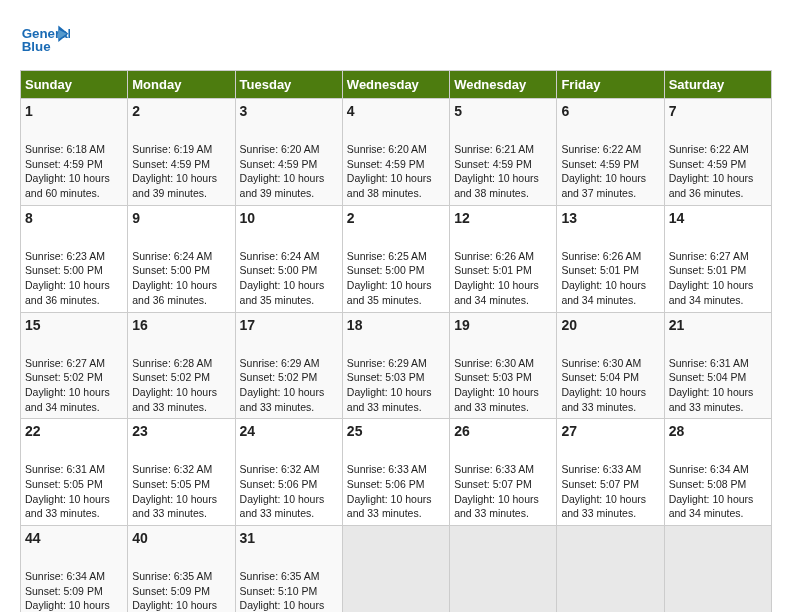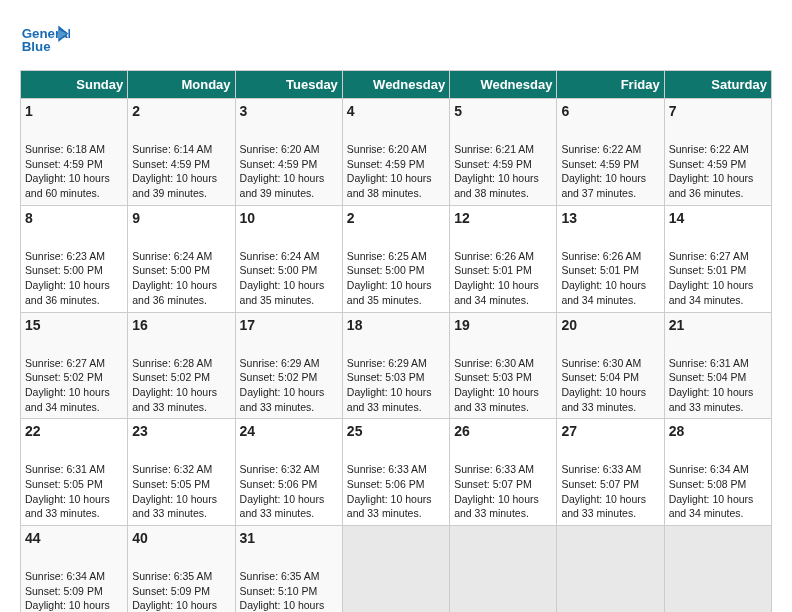--- a/index.html
+++ b/index.html
@@ -40,24 +40,24 @@
       font-size: 16px;
       font-weight: normal;
       color: #444;
     }
     table {
       width: 100%;
       border-collapse: collapse;
       font-size: 11px;
     }
     thead tr th {
-      background-color: #0f766e;
+      background-color: #4d7c0f;
       color: #fff;
       padding: 6px 4px;
-      text-align: right;
+      text-align: left;
       font-size: 13px;
       font-weight: bold;
       border: 1px solid #ccc;
     }
     tbody tr td {
       border: 1px solid #ccc;
       padding: 4px 4px;
       vertical-align: top;
       font-size: 10.5px;
       color: #222;
@@ -121,21 +121,21 @@
         <div class="cell-content">
           <span>Sunrise: 6:18 AM</span><br>
           <span>Sunset: 4:59 PM</span><br>
           <span>Daylight: 10 hours</span><br>
           <span>and 60 minutes.</span>
         </div>
       </td>
         <td>
         <span class="day-num">2</span>
         <div class="cell-content">
-          <span>Sunrise: 6:14 AM</span><br>
+          <span>Sunrise: 6:19 AM</span><br>
           <span>Sunset: 4:59 PM</span><br>
           <span>Daylight: 10 hours</span><br>
           <span>and 39 minutes.</span>
         </div>
       </td>
         <td>
         <span class="day-num">3</span>
         <div class="cell-content">
           <span>Sunrise: 6:20 AM</span><br>
           <span>Sunset: 4:59 PM</span><br>

